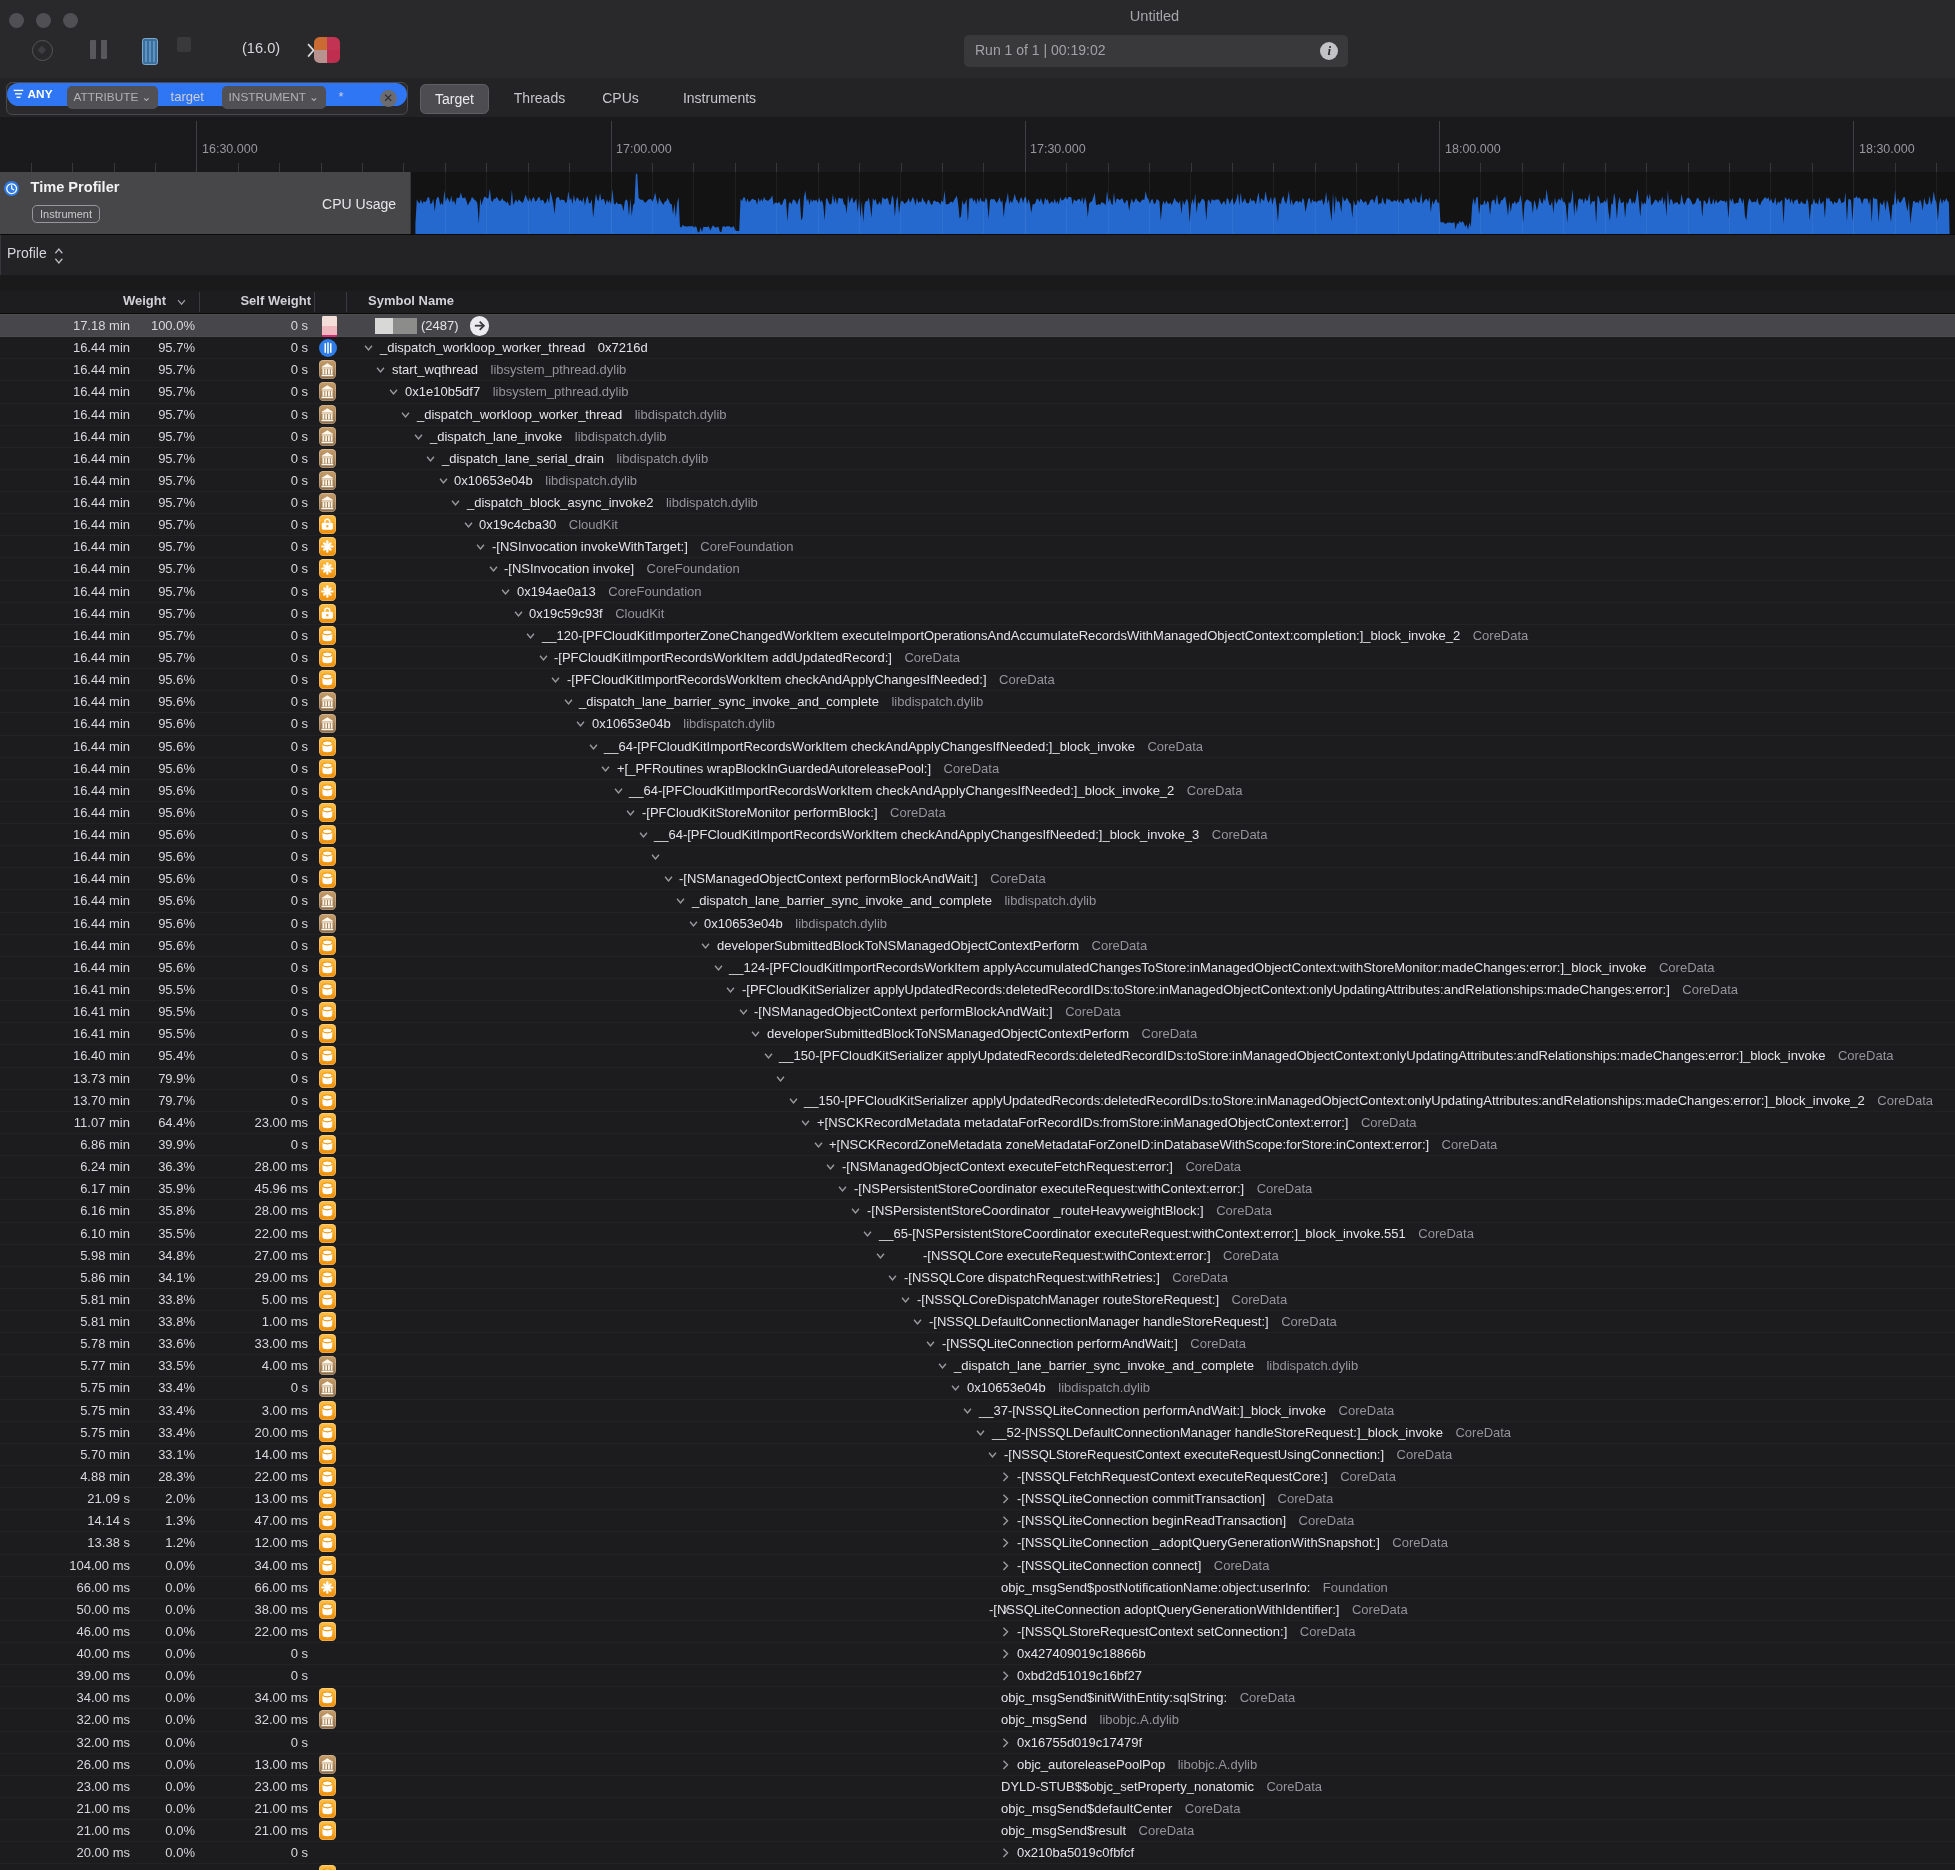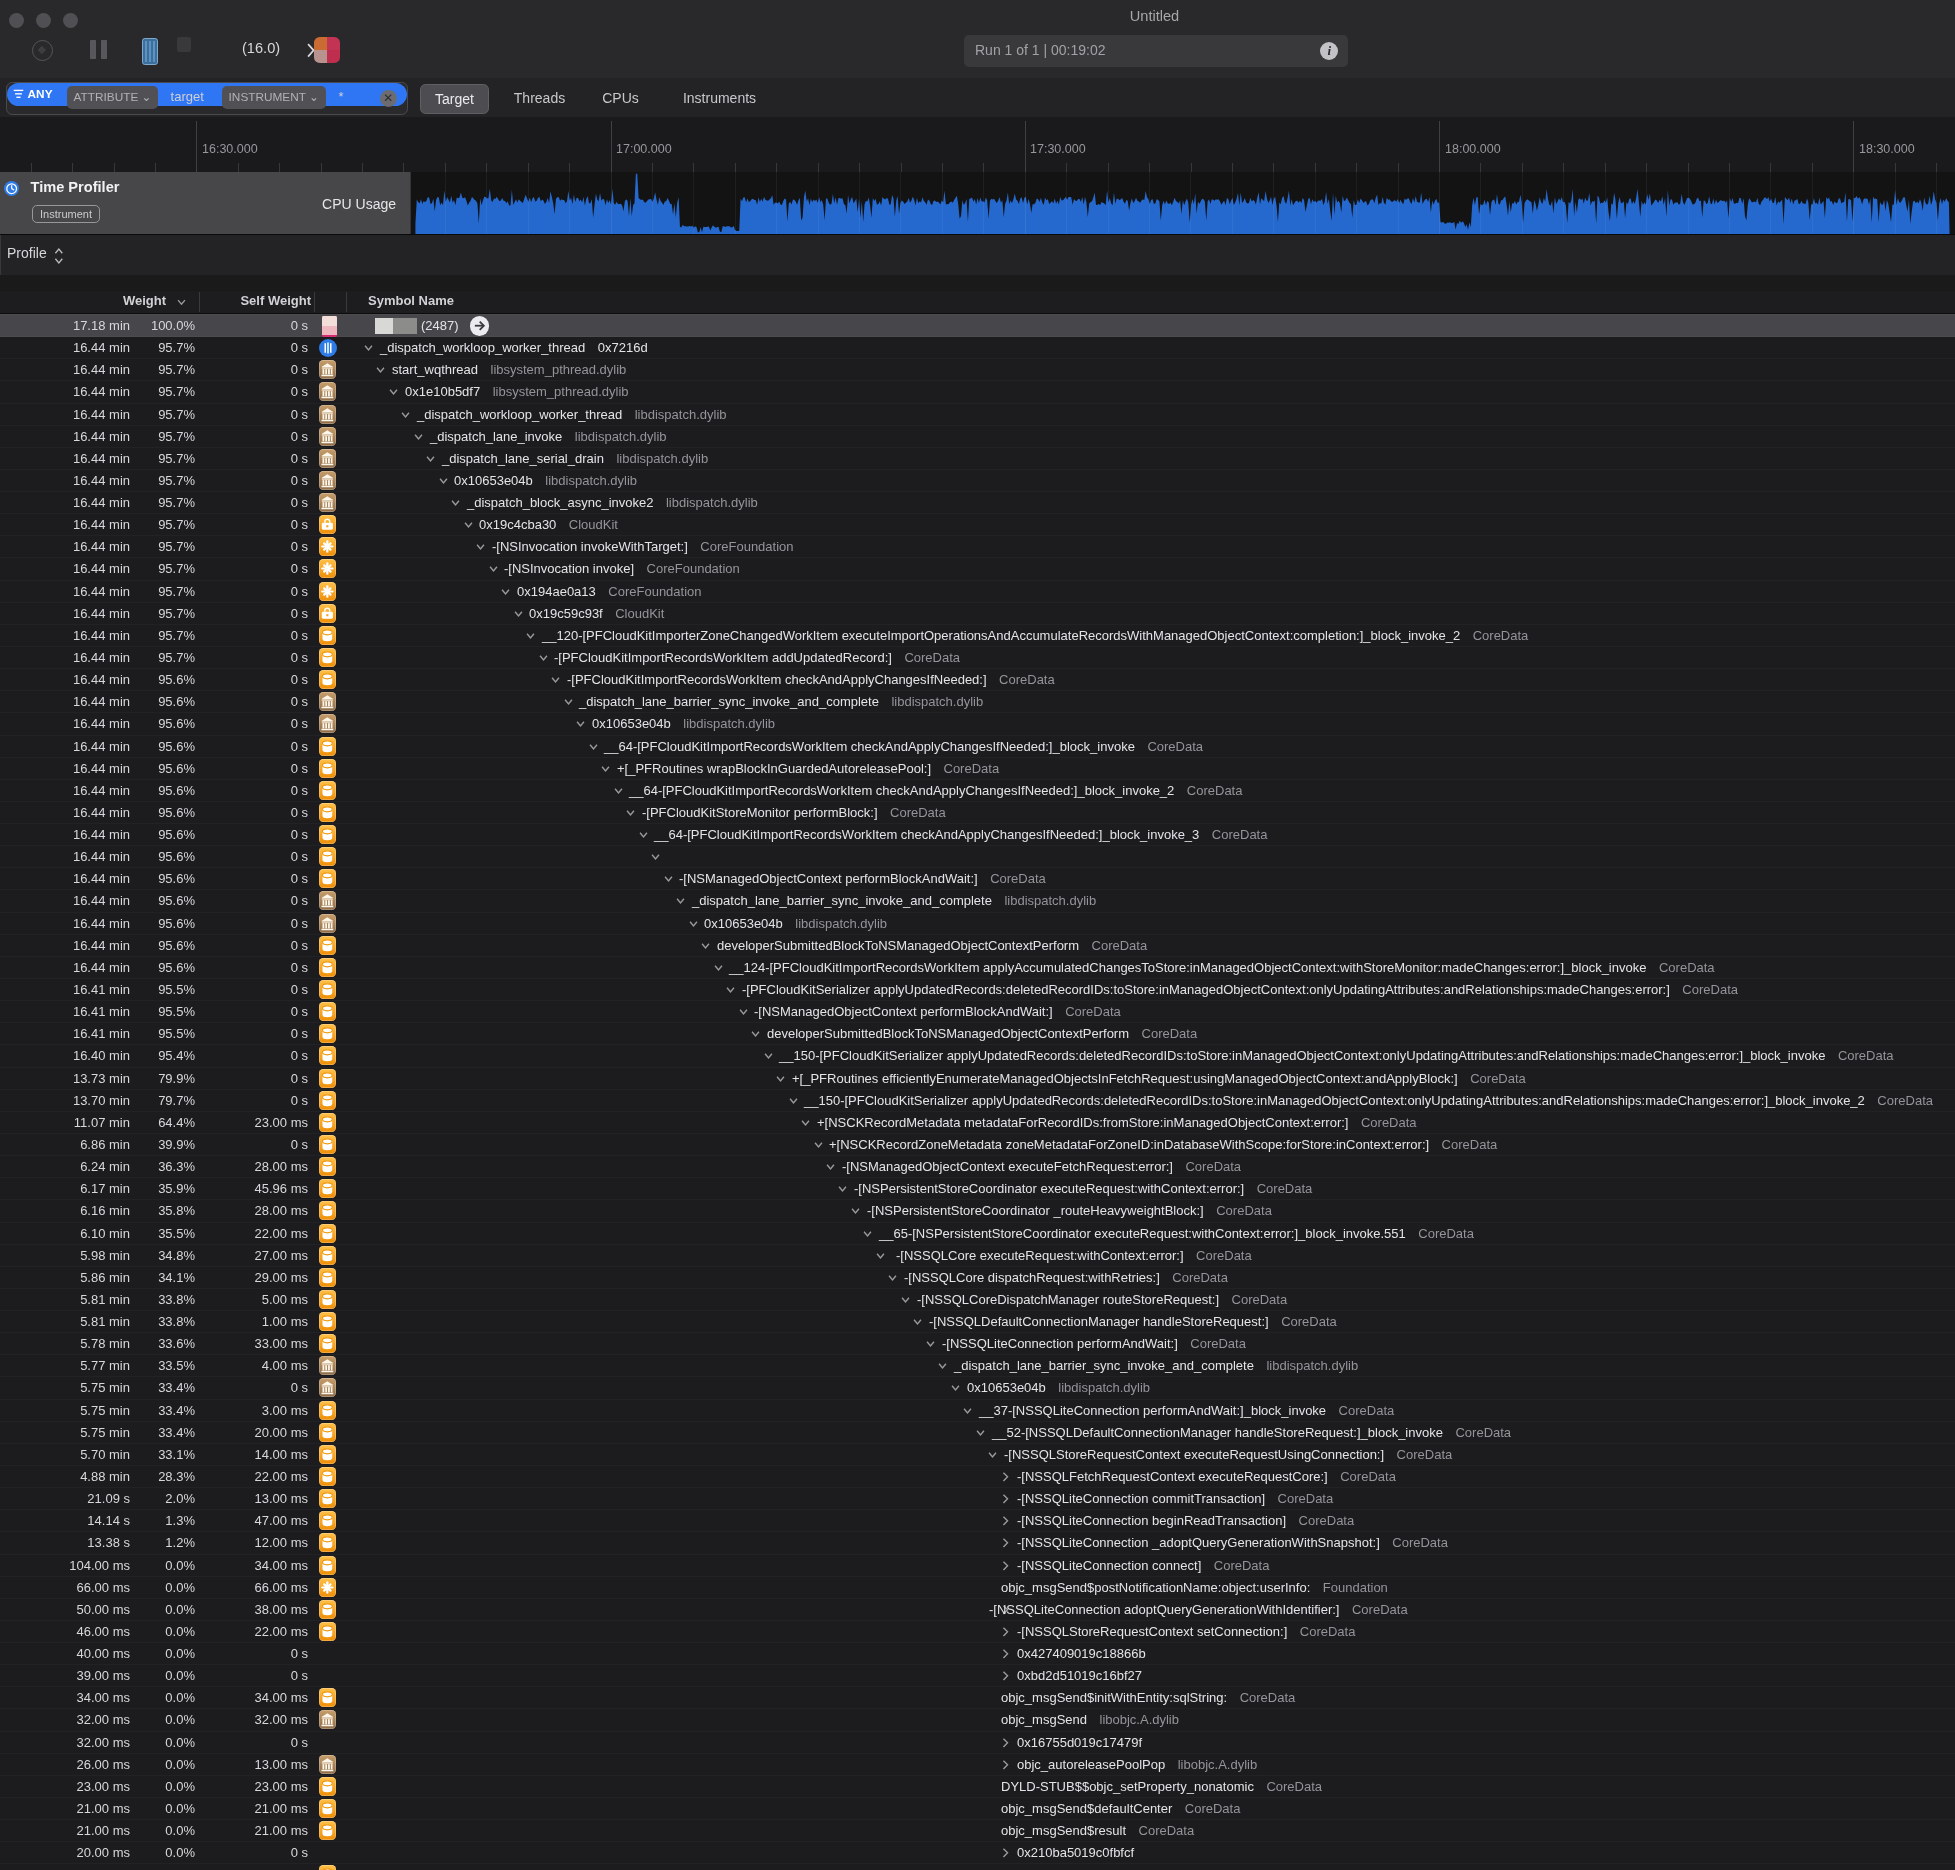--- a/index.html
+++ b/index.html
@@ -849,21 +849,20 @@
         <span class="cs">0 s</span>
         <div class="ic db" style="left:319px">
           <svg width="16.7" height="19" viewBox="0 0 24 27">
             <path d="M5 9 a7 3.6 0 0 1 14 0 v9 a7 3.6 0 0 1 -14 0 z" fill="#fff"></path>
             <ellipse cx="12" cy="9" rx="7" ry="3.6" fill="#fff" stroke="#ef9a10" stroke-width="1.6"></ellipse>
           </svg>
         </div>
         <svg class="chev" style="left:775px" viewBox="0 0 16 14">
           <polyline points="3,4 8,10 13,4" fill="none" stroke="#9b9b9f" stroke-width="2"></polyline>
         </svg>
-        <div class="symwrap" style="left:792px"><span class="sym">+[_PFRoutines efficientlyEnumerateManagedObjectsInFetchRequest:usingManagedObjectContext:andApplyBlock:]</span><span class="mod">CoreData</span></div>
       </div>
       <div class="row" style="top: 775px;">
         <span class="cw">13.70 min</span>
         <span class="cp">79.7%</span>
         <span class="cs">0 s</span>
         <div class="ic db" style="left:319px">
           <svg width="16.7" height="19" viewBox="0 0 24 27">
             <path d="M5 9 a7 3.6 0 0 1 14 0 v9 a7 3.6 0 0 1 -14 0 z" fill="#fff"></path>
             <ellipse cx="12" cy="9" rx="7" ry="3.6" fill="#fff" stroke="#ef9a10" stroke-width="1.6"></ellipse>
           </svg>
@@ -969,21 +968,21 @@
         <span class="cs">27.00 ms</span>
         <div class="ic db" style="left:319px">
           <svg width="16.7" height="19" viewBox="0 0 24 27">
             <path d="M5 9 a7 3.6 0 0 1 14 0 v9 a7 3.6 0 0 1 -14 0 z" fill="#fff"></path>
             <ellipse cx="12" cy="9" rx="7" ry="3.6" fill="#fff" stroke="#ef9a10" stroke-width="1.6"></ellipse>
           </svg>
         </div>
         <svg class="chev" style="left:875px" viewBox="0 0 16 14">
           <polyline points="3,4 8,10 13,4" fill="none" stroke="#9b9b9f" stroke-width="2"></polyline>
         </svg>
-        <div class="symwrap" style="left:896px"><span class="sym">-[NSSQLCore executeRequest:withContext:error:]</span><span class="mod">CoreData</span></div>
+        <div class="symwrap" style="left:923px"><span class="sym">-[NSSQLCore executeRequest:withContext:error:]</span><span class="mod">CoreData</span></div>
       </div>
       <div class="row" style="top: 952px;">
         <span class="cw">5.86 min</span>
         <span class="cp">34.1%</span>
         <span class="cs">29.00 ms</span>
         <div class="ic db" style="left:319px">
           <svg width="16.7" height="19" viewBox="0 0 24 27">
             <path d="M5 9 a7 3.6 0 0 1 14 0 v9 a7 3.6 0 0 1 -14 0 z" fill="#fff"></path>
             <ellipse cx="12" cy="9" rx="7" ry="3.6" fill="#fff" stroke="#ef9a10" stroke-width="1.6"></ellipse>
           </svg>

